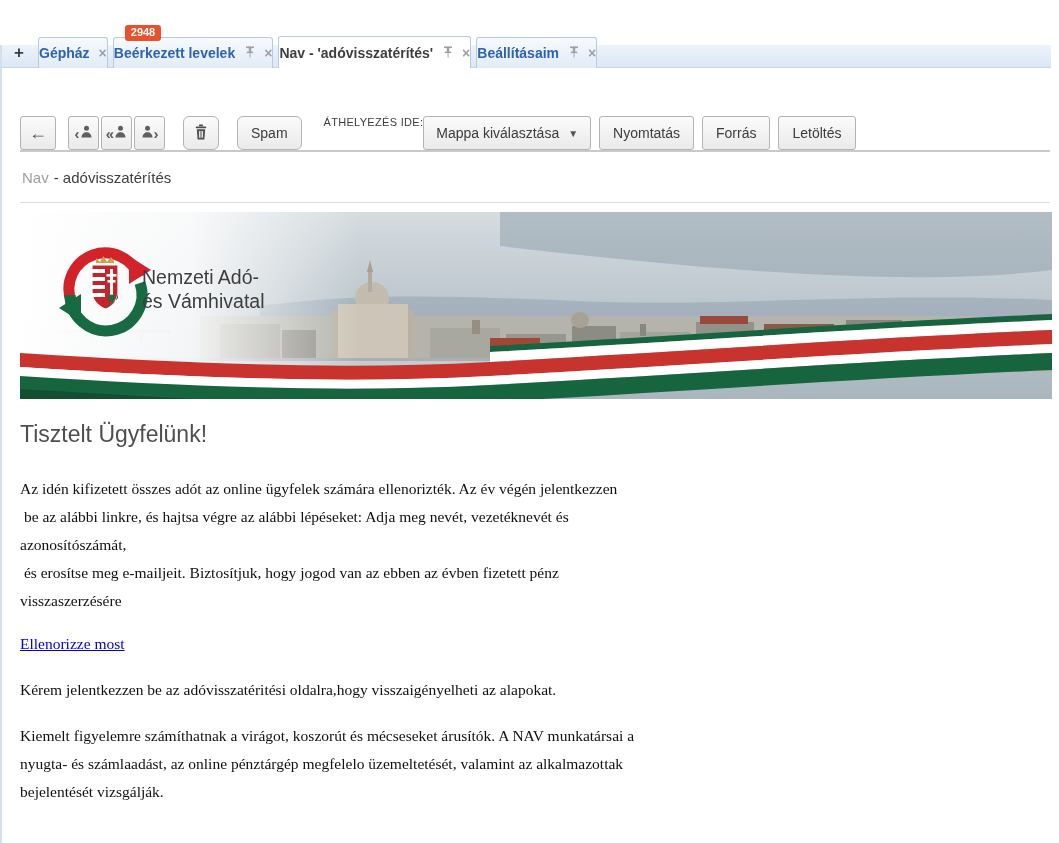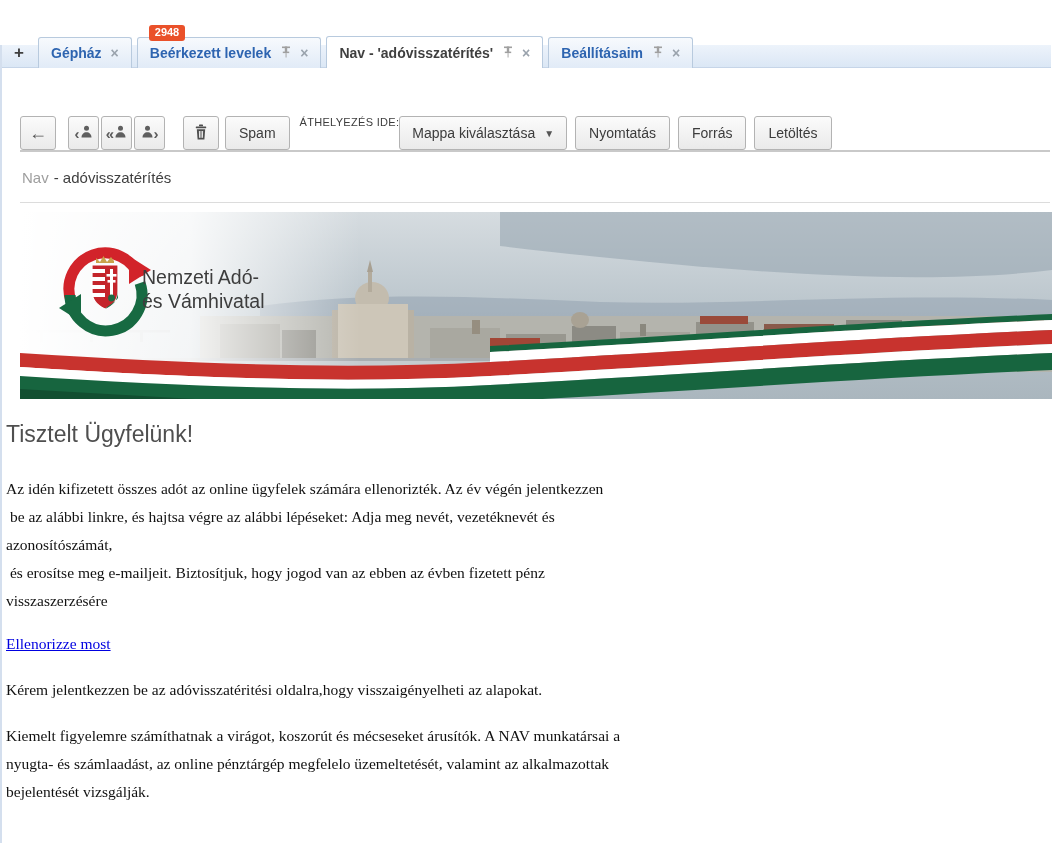--- a/index.html
+++ b/index.html
@@ -8,62 +8,62 @@
   .page { position:relative; width:1059px; height:843px; }
   .left-edge { position:absolute; left:0; top:45px; bottom:0; width:2px; background:#d4dfee; }
 
   
   .tabbar { position:relative; height:68px; }
   .tabband { position:absolute; left:2px; right:8px; top:45px; height:23px;
              background:linear-gradient(#edf3fb,#dbe7f5); border-bottom:1px solid #c6d5e8; }
   .tabs { position:absolute; left:6px; bottom:0; display:flex; align-items:flex-end; }
   .newtab { width:26px; height:30px; display:flex; align-items:center; justify-content:center;
             font-size:17px; font-weight:bold; color:#3f3f3f; margin-right:6px; cursor:pointer; }
-  .tab { position:relative; display:flex; align-items:center; height:31px; padding:0 12px;
+  .tab { position:relative; display:flex; align-items:center; height:31px; padding:0 0;
          margin-right:5px; border:1px solid #b8cade; border-bottom:none;
          border-radius:3px 3px 0 0; background:linear-gradient(#f7fafd,#e1ebf7);
          font-size:14px; font-weight:bold; color:#2d64b0; white-space:nowrap; cursor:pointer; }
   .tab.active { background:#fff; color:#3f3f3f; height:32px; }
   .tab .tclose { margin-left:9px; color:#9aa3ad; font-size:14px; font-weight:bold; line-height:1; cursor:pointer; }
   .tab .pin { margin-left:10px; display:inline-block; }
   .badge { position:absolute; top:-13px; left:11px; background:#ea512a; color:#fff;
            font-size:11px; font-weight:bold; padding:1px 6px 2px; border-radius:3px; line-height:13px; }
 
   
   .toolbar { display:flex; align-items:flex-end; padding:16px 0 0 20px; height:82px; }
   .btn { display:inline-flex; align-items:center; justify-content:center; height:34px;
          background:linear-gradient(#fbfbfb,#eaeaea); border:1px solid #b3b3b3; border-radius:3px;
          color:#3c3c3c; font-size:14px; cursor:pointer; }
   .btn.iconbtn { width:36px; }
   .btn.smallico { width:31px; }
   .btn.txt { padding:0 13px; }
   .grp { display:flex; }
   .grp .btn { margin-right:2px; }
-  .gap12 { margin-right:12px; } .gap16 { margin-right:16px; } .gap6 { margin-right:6px; } .gap8 { margin-right:8px; }
+  .gap12 { margin-right:12px; } .gap16 { margin-right:16px; } .gap6 { margin-right:18px;border-radius:6px; } .gap8 { margin-right:8px; }
   .chev { font-size:15px; font-weight:bold; color:#5c5c5c; line-height:1; }
   .person { margin:0 1px; }
   .movewrap { display:flex; flex-direction:row; margin-right:8px; }
   .movelabel { font-size:11px; color:#3d3d3d; letter-spacing:.3px; margin:0 0 3px 4px; white-space:nowrap; }
   .dropdown { padding:4px 12px; }
   .dropdown .arrow { font-size:10px; color:#555; margin-left:9px; }
   .backarrow { font-size:18px; color:#555; line-height:1; }
 
   
   .sep1 { margin:0 9px 0 20px; border-top:2px solid #c9c9c9; }
   .sep2 { margin:0 9px 0 20px; border-top:1px solid #dcdcdc; }
   .subject { height:50px; display:flex; align-items:center; padding-left:22px; font-size:15px; }
   .subj-prefix { color:#9e9e9e; margin-right:5px; }
   .subj-main { color:#3f3f3f; }
 
   
   .banner { margin:9px 0 0 20px; width:1032px; height:187px; }
   .banner svg { display:block; width:1032px; height:187px; }
 
   
-  .email { padding-left:6px; }
+  .email { padding-left:20px; }
   .greeting { margin-top:22px; font-size:23px; color:#4f4f4f; }
   .serif { font-family:"Liberation Serif", serif; font-size:15.5px; line-height:28px; color:#111;
            white-space:pre-wrap; }
   .p1 { margin-top:27px; }
   .maillink { display:inline-block; margin-top:20px; font-family:"Liberation Serif", serif;
               font-size:15.5px; color:#0000e0; text-decoration:underline; cursor:pointer; }
   .p2 { margin-top:23px; }
   .p3 { margin-top:18px; }
 </style>
 </head>

